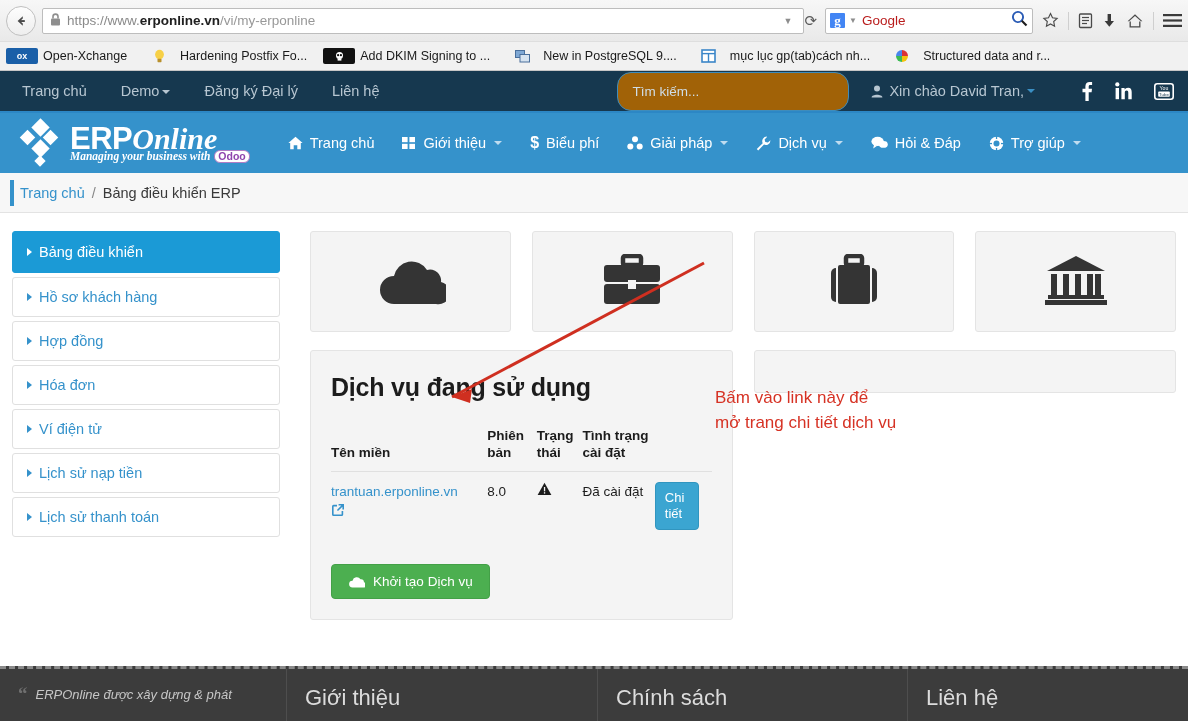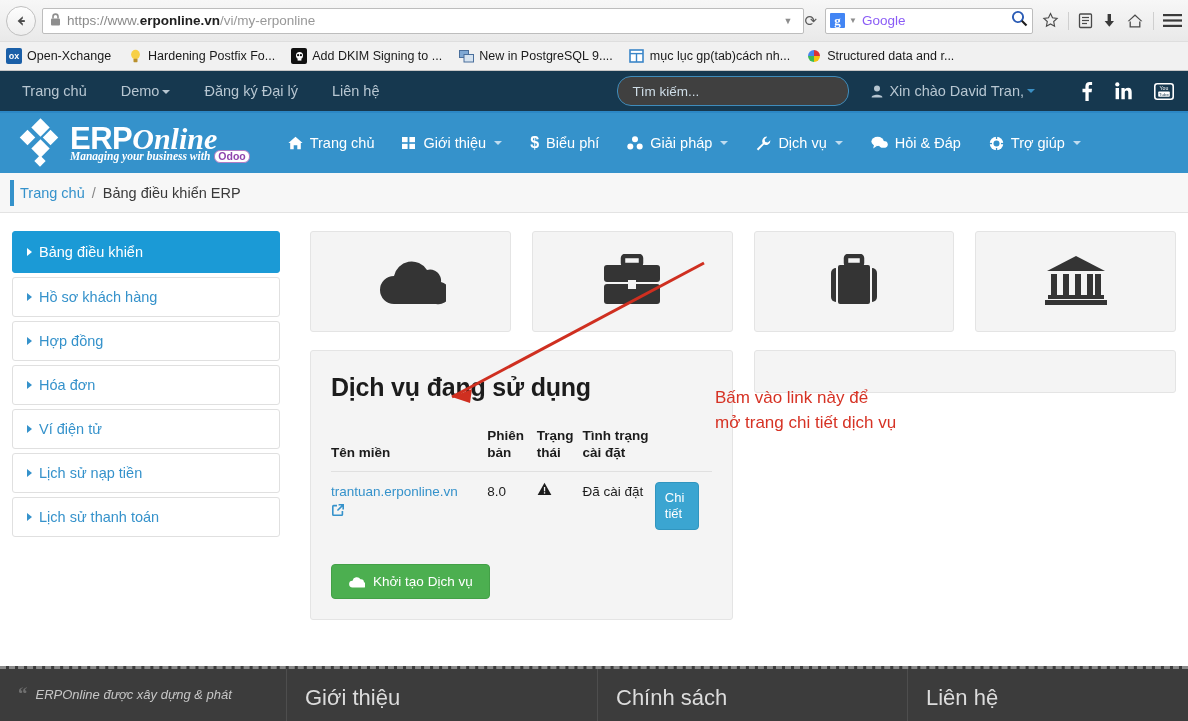--- a/index.html
+++ b/index.html
@@ -59,21 +59,21 @@
     display: flex; align-items: center; padding: 0 4px;
     flex: 0 0 auto;
   }
   .g-logo {
     width: 15px; height: 15px; background: #4285f4; color: #fff;
     font-family: "Liberation Serif", serif; font-size: 13px; font-weight: 700;
     display: flex; align-items: center; justify-content: center;
     border-radius: 1px; flex: 0 0 auto;
   }
   .search-caret { color: #8d8d8d; font-size: 8px; margin: 0 5px 0 4px; flex: 0 0 auto; }
-  .search-ph { flex: 1 1 auto; font-size: 13.5px; color: #8b5cf6; }
+  .search-ph { flex: 1 1 auto; font-size: 13.5px; color: #b91c1c; }
   .mag { flex: 0 0 auto; }
   .chrome-icon {
     flex: 0 0 auto; margin-left: 9px; color: #4a4a4a;
     display: flex; align-items: center; justify-content: center;
   }
   .chrome-sep { width:1px; height:18px; background:#cfcfcf; margin-left:9px; flex:0 0 auto; }
 
   .bookmarks-bar {
     height: 29px;
     display: flex; align-items: center;
@@ -83,21 +83,21 @@
     overflow: hidden;
   }
   .bm {
     display: flex; align-items: center;
     margin-right: 16px;
     font-size: 12.5px; color: #1a1a1a;
     white-space: nowrap;
     flex: 0 0 auto;
   }
   .bm .favicon {
-    width: 16px; height: 16px; margin-right: 5px;
+    width: 32px; height: 16px; margin-right: 5px;
     display: flex; align-items: center; justify-content: center;
     font-size: 10px; border-radius: 2px; flex: 0 0 auto;
     color: #fff; font-weight: 700;
   }
 
   
   .page { width: 1188px; height: 651px; position: relative; overflow: hidden; }
 
   
   .topbar {
@@ -111,22 +111,22 @@
     margin-right: 34px; white-space: nowrap;
   }
   .caret-down {
     display: inline-block;
     border-left: 4px solid transparent; border-right: 4px solid transparent;
     border-top: 4px solid currentColor;
     vertical-align: middle; margin-left: 3px;
   }
   .topbar .spacer { flex: 1 1 auto; }
   .topsearch {
-    width: 232px; height: 30px; border-radius: 14px;
-    background: #404040; border: 1px solid #3f8cbb;
+    width: 232px; height: 39px; border-radius: 14px;
+    background: #a16207; border: 1px solid #3f8cbb;
     display: flex; align-items: center; padding: 0 14px;
     flex: 0 0 auto;
   }
   .topsearch span { color: #cfdde7; font-size: 13.5px; }
   .greet {
     color: #b7c6d1; font-size: 14.5px; margin-left: 22px; white-space: nowrap;
     display: flex; align-items: center;
   }
   .social { display: flex; align-items: center; margin-left: 24px; }
   .social .s-ic { color: #ffffff; margin-left: 22px; display:flex; align-items:center; }

